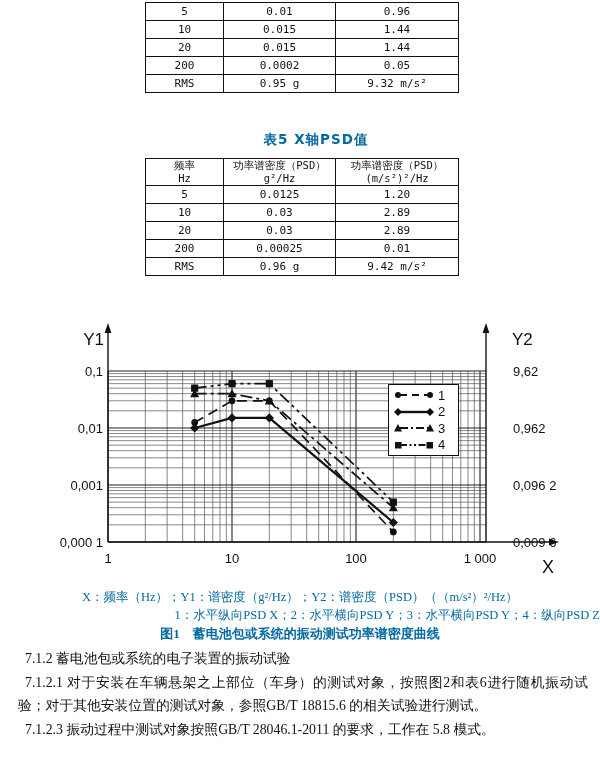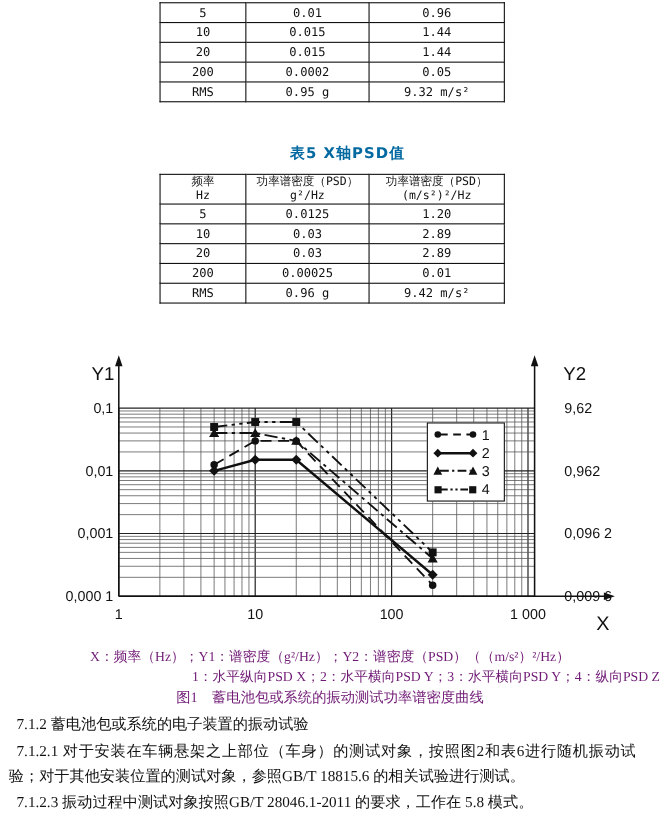--- a/index.html
+++ b/index.html
@@ -22,24 +22,24 @@
   .hdr-main{display:block;font-size:10.5px;}
   .hdr-unit{display:block;font-size:10.5px;}
   .table5 td{height:18.5px;}
   
   #chart{position:absolute;left:0;top:318px;}
   .legend{position:absolute;left:388px;top:384px;width:62px;background:#fff;
     border:1.8px solid #111;z-index:5;padding:2px 3px 2px 4px;}
   .legend-row{display:flex;align-items:center;height:16.5px;gap:3px;}
   .legend-row span{font-family:"Liberation Sans","DejaVu Sans",sans-serif;font-size:13px;color:#111;}
   
-  .cap{position:absolute;left:0;width:600px;text-align:center;font-size:12.5px;color:#701a75;}
-  .cap1{top:589px;} .cap2{top:607px;text-align:right;} .cap3{top:625px;font-weight:400;font-size:13px;}
-  
-  .body-text{position:absolute;left:8px;top:647px;width:570px;}
+  .cap{position:absolute;left:0;width:600px;text-align:center;font-size:12.5px;color:#0369a1;}
+  .cap1{top:589px;} .cap2{top:607px;text-align:right;} .cap3{top:625px;font-weight:700;font-size:13px;}
+  
+  .body-text{position:absolute;left:18px;top:647px;width:570px;}
   .body-text p{margin:0;font-size:13.8px;line-height:23.5px;text-align:justify;text-indent:7px;color:#111;}
 </style>
 </head>
 <body>
 
 <table class="doc top-table">
   <colgroup>
       <col class="c1">
       <col class="c2">
       <col class="c3">

